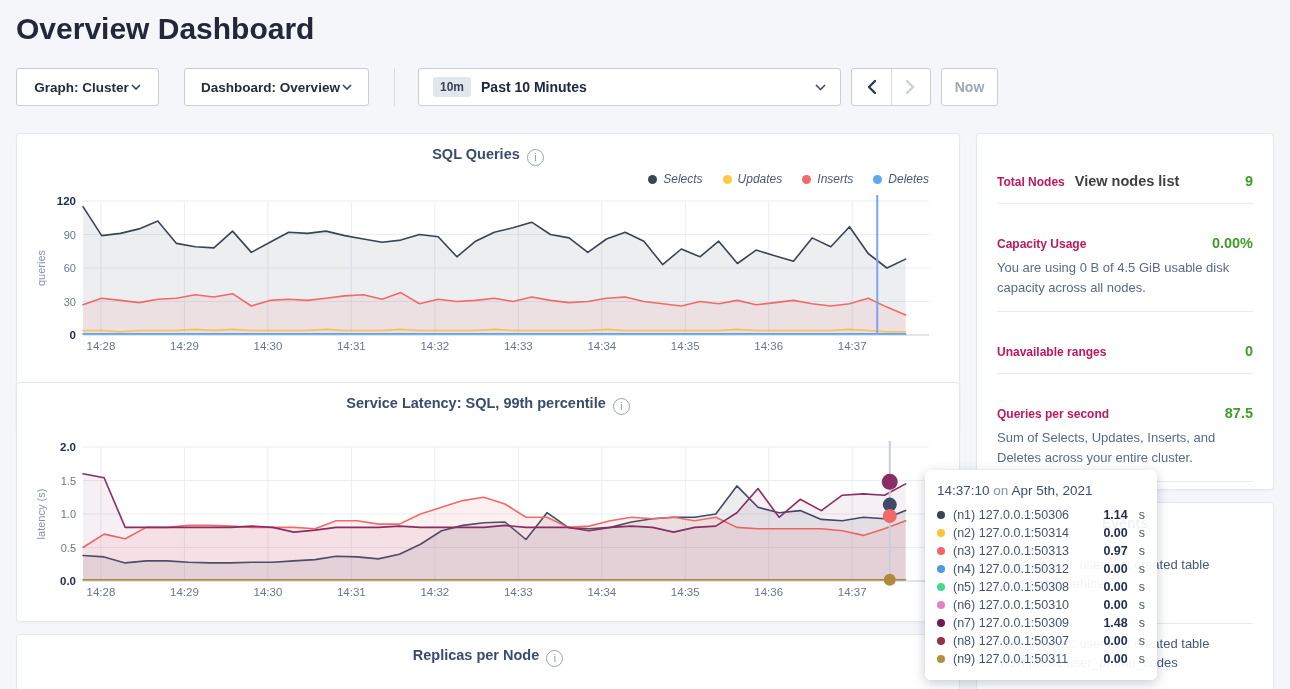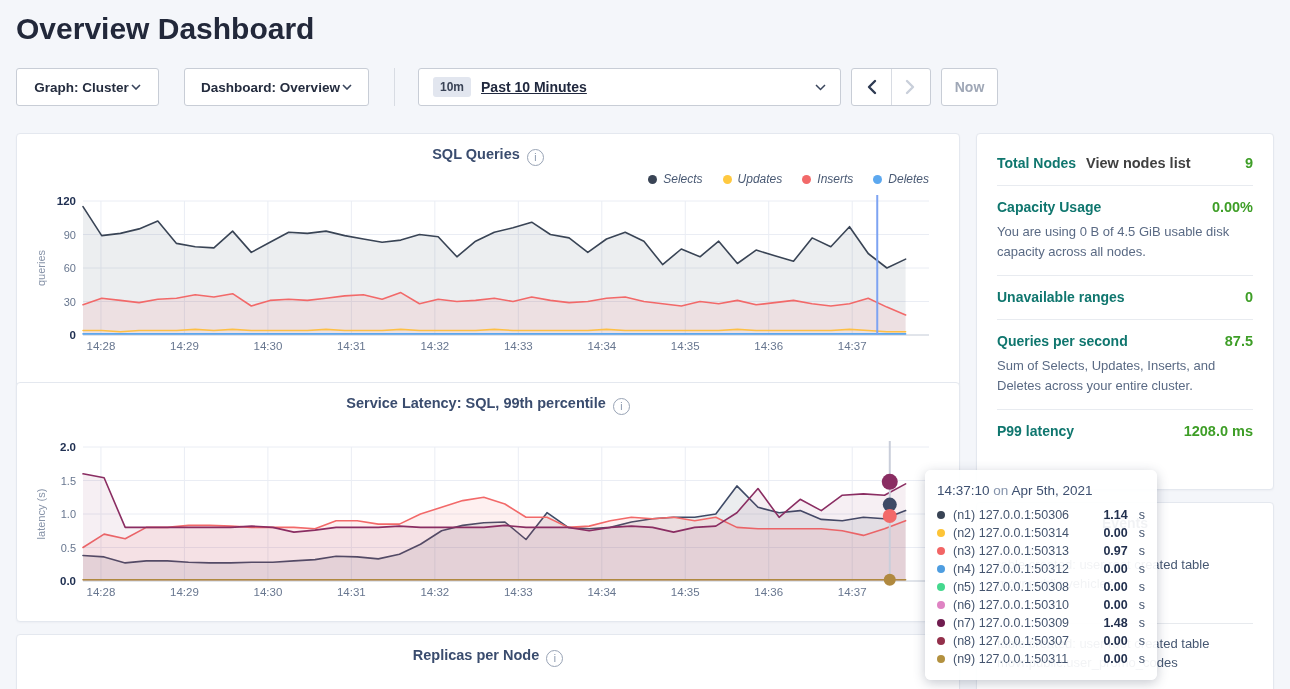--- a/index.html
+++ b/index.html
@@ -13,21 +13,21 @@
     position:absolute;top:68px;height:38px;background:#fff;border:1px solid #C8CDD6;border-radius:3px;
     display:flex;align-items:center;justify-content:center;gap:2px;font-size:13.5px;font-weight:700;color:#242C3E;
     box-sizing:border-box;cursor:pointer;
   }
   #dd-graph{left:16px;width:143px;}
   #dd-dashboard{left:184px;width:185px;}
   .vdivider{position:absolute;left:394px;top:68px;width:1px;height:38px;background:#D8DCE3;}
   #dd-range{left:418px;width:423px;justify-content:flex-start;padding:0 14px;}
   #dd-range .range-chevron{margin-left:auto;}
   .range-badge{background:#E2E6EF;border-radius:3px;padding:3px 7px;font-size:12px;font-weight:700;color:#3A4356;}
-  .range-label{font-size:14px;font-weight:700;color:#20283E;margin-left:8px;text-decoration:underline;}
+  .range-label{font-size:14px;font-weight:700;color:#20283E;margin-left:8px;}
   .pager{position:absolute;left:851px;top:68px;width:80px;height:38px;background:#fff;border:1px solid #C8CDD6;border-radius:3px;display:flex;box-sizing:border-box;}
   .pager .half{flex:1;display:flex;align-items:center;justify-content:center;cursor:pointer;}
   .pager .half:first-child{border-right:1px solid #D8DCE3;}
   #btn-now{left:941px;width:57px;color:#9FA7B6;font-size:14px;}
   
   .panel{position:absolute;background:#fff;border:1px solid #E4E8EF;border-radius:4px;box-sizing:border-box;box-shadow:0 1px 2px rgba(40,50,70,0.04);}
   #panel-sql{left:16px;top:133px;width:944px;height:299px;}
   #panel-latency{left:16px;top:382px;width:944px;height:240px;}
   #panel-replicas{left:16px;top:634px;width:944px;height:80px;}
   .panel-title{position:absolute;top:12px;left:0;right:0;text-align:center;font-size:14.5px;font-weight:700;color:#3A4C6E;}
@@ -42,21 +42,21 @@
   .xt{fill:#67768F;font-size:11.5px;}
   .yt{fill:#67768F;font-size:11px;}
   .ytb{fill:#203052;font-size:11.5px;font-weight:700;}
   .yl{fill:#8793A8;font-size:11px;}
   
   #panel-summary{left:976px;top:133px;width:298px;height:357px;}
   .sum-title{text-align:center;padding:18px 0 10px;font-size:14.5px;font-weight:700;color:#2B3650;}
   .sum-row{margin:0 20px;padding:13px 0 14px;border-top:1px solid #E8EBF0;}
   .sum-row.first{border-top:none;margin-top:8px;}
   .sum-line{display:flex;align-items:baseline;}
-  .sum-label{font-size:14px;font-weight:700;color:#0f766e;}
+  .sum-label{font-size:12px;font-weight:700;color:#be185d;margin-top:20px;}
   .sum-link{font-size:14.5px;font-weight:700;color:#404040;margin-left:10px;cursor:pointer;}
   .sum-value{margin-left:auto;font-size:14.5px;font-weight:700;color:#3E9E27;}
   .sum-desc{font-size:13px;color:#5A6A84;line-height:1.5;margin-top:7px;}
   
   #panel-events{left:976px;top:502px;width:298px;height:200px;}
   .events-title{text-align:center;padding-top:12px;font-size:14px;font-weight:700;color:#394B6B;}
   .events-body{padding:14px 20px 0;}
   .event-item{font-size:13px;color:#475872;line-height:19px;padding:10px 0 12px;white-space:nowrap;overflow:visible;}
   .event-item .l2{display:block;}
   .event-item + .event-item{border-top:1px solid #E7EAEE;}

